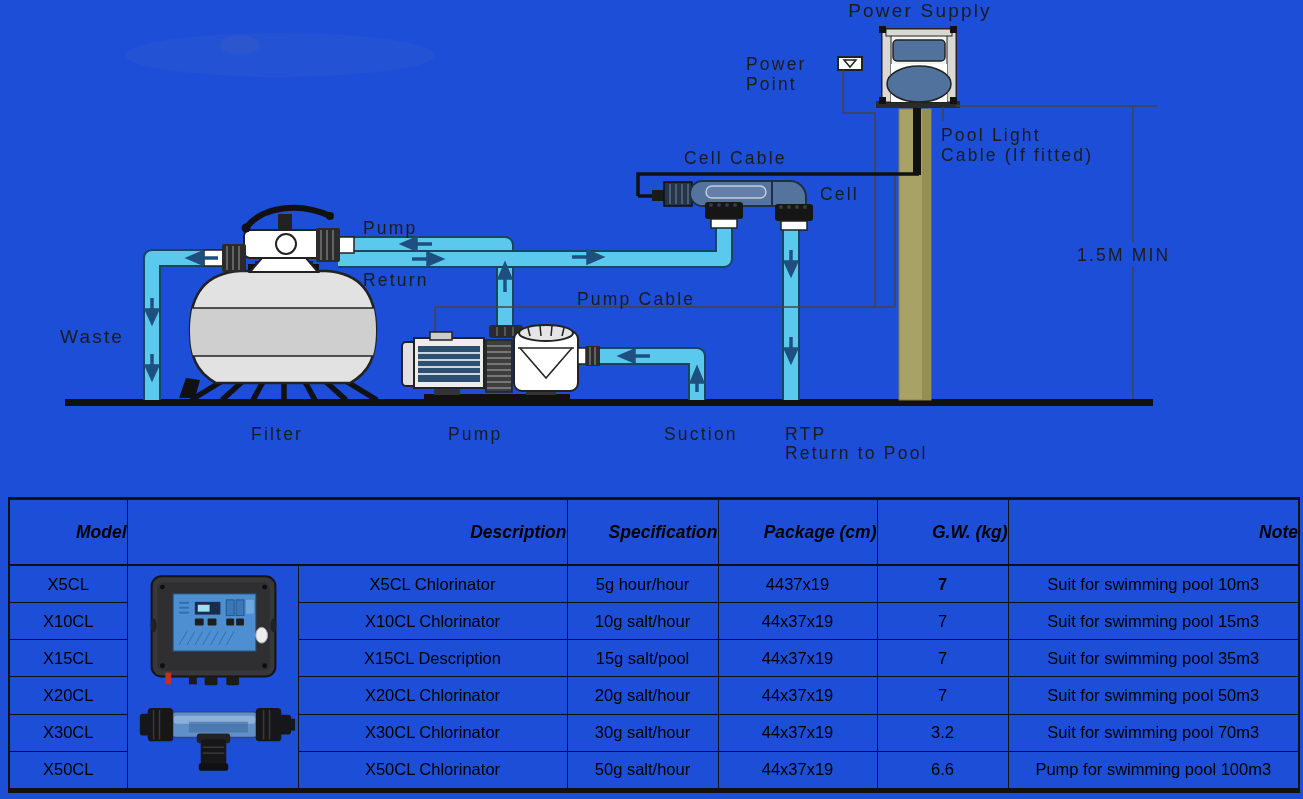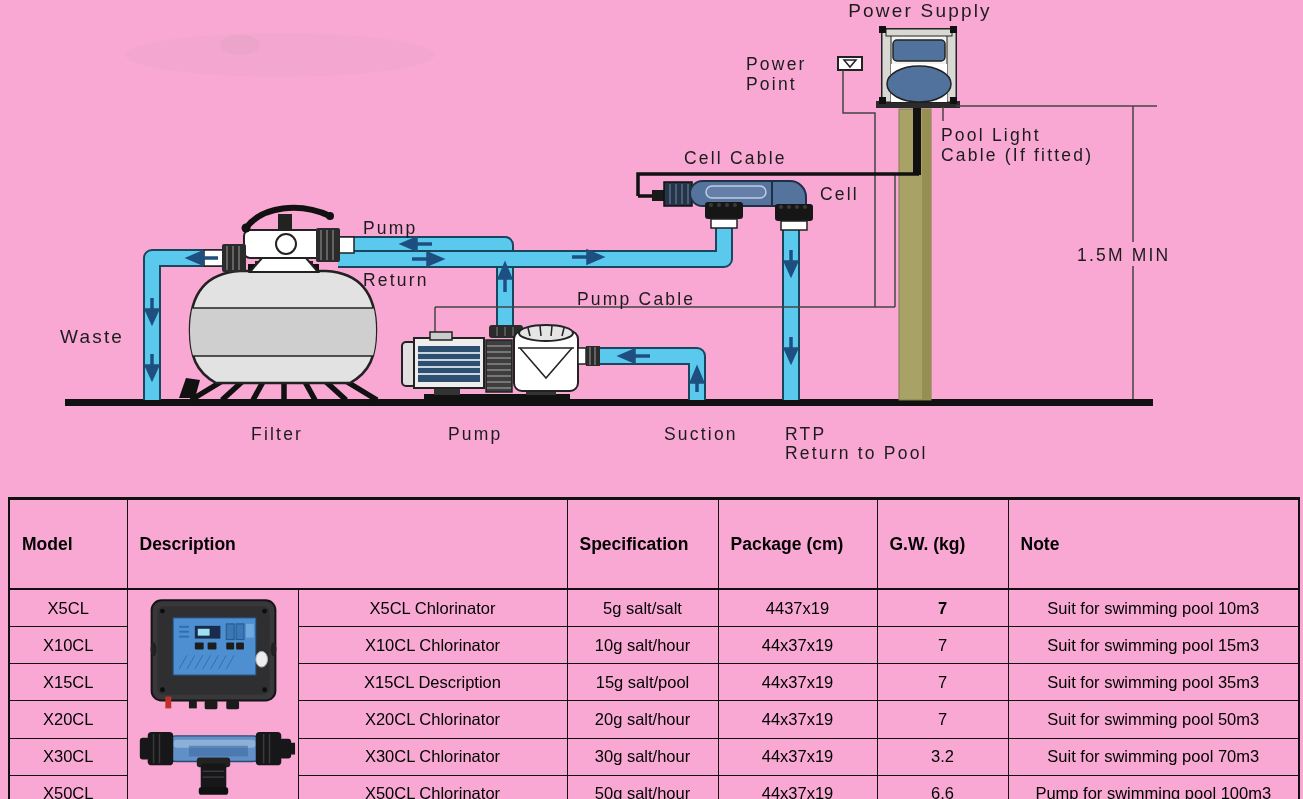--- a/index.html
+++ b/index.html
@@ -1,31 +1,31 @@
 <!DOCTYPE html>
 <html><head>
 <meta charset="utf-8">
 <style>
   html,body{margin:0;padding:0;background:#fff;}
-  #stage{position:relative;width:1303px;height:799px;background:#f9a8d4;overflow:hidden;
+  #stage{position:relative;width:1303px;height:799px;background:#1d4ed8;overflow:hidden;
          font-family:"Liberation Sans",sans-serif;}
   #diagram{position:absolute;left:0;top:0;}
   .dlabel{font-family:"Liberation Sans",sans-serif;font-size:17.5px;letter-spacing:2.2px;fill:#1c1c1c;}
   .dlabel-lg{font-size:19px;}
   .pipe-outer{fill:none;stroke:#17465D;stroke-width:18;stroke-linejoin:round;stroke-linecap:butt;}
   .pipe-inner{fill:none;stroke:#5BC9EE;stroke-width:14;stroke-linejoin:round;stroke-linecap:butt;}
   .arrow{stroke:#1E4F80;stroke-width:3.5;fill:#1E4F80;}
   .cable{stroke:#444;stroke-width:1.5;fill:none;}
   .cable-thick{stroke:#111;stroke-width:3.5;fill:none;}
   
   #table-wrap{position:absolute;left:8px;top:497px;}
   table.spec-table{border-collapse:collapse;table-layout:fixed;width:1290px;
         font-family:"Liberation Sans",sans-serif;font-size:16.5px;color:#000;}
   table.spec-table th{border:1.5px solid #111;border-bottom:2.5px solid #111;
-        font-size:17.5px;font-weight:bold;height:64px;padding:12px;text-align:left;}
+        font-size:17.5px;font-weight:bold;height:64px;padding:0;text-align:right;font-style:italic;}
   table.spec-table td{border:1.4px solid #111;height:36px;padding:0 2px;text-align:center;}
   table.spec-table{border:2px solid #111;border-top:3px solid #111;border-bottom:5px solid #111;}
   td.img-cell{padding:0;vertical-align:middle;}
   td.gw-bold{font-weight:bold;}
 </style>
 </head>
 <body>
 
 <div id="stage">
 
@@ -361,21 +361,21 @@
               <rect x="162" y="155" width="6" height="12" fill="#17171A"></rect>
               <rect x="68" y="170" width="34" height="10" rx="3" fill="#222"></rect>
               <rect x="72" y="176" width="26" height="26" rx="3" fill="#17171A"></rect>
               <line x1="74" y1="184" x2="96" y2="184" stroke="#3a3a3a" stroke-width="1.5"></line>
               <line x1="74" y1="190" x2="96" y2="190" stroke="#3a3a3a" stroke-width="1.5"></line>
               <rect x="70" y="200" width="30" height="8" rx="3" fill="#111"></rect>
             </g>
           </svg>
         </td>
         <td>X5CL Chlorinator</td>
-        <td>5g salt/salt</td>
+        <td>5g hour/hour</td>
         <td>4437x19</td>
         <td class="gw-bold">7</td>
         <td>Suit for swimming pool 10m3</td>
       </tr>
       <tr>
         <td>X10CL</td>
         <td>X10CL Chlorinator</td>
         <td>10g salt/hour</td>
         <td>44x37x19</td>
         <td>7</td>

